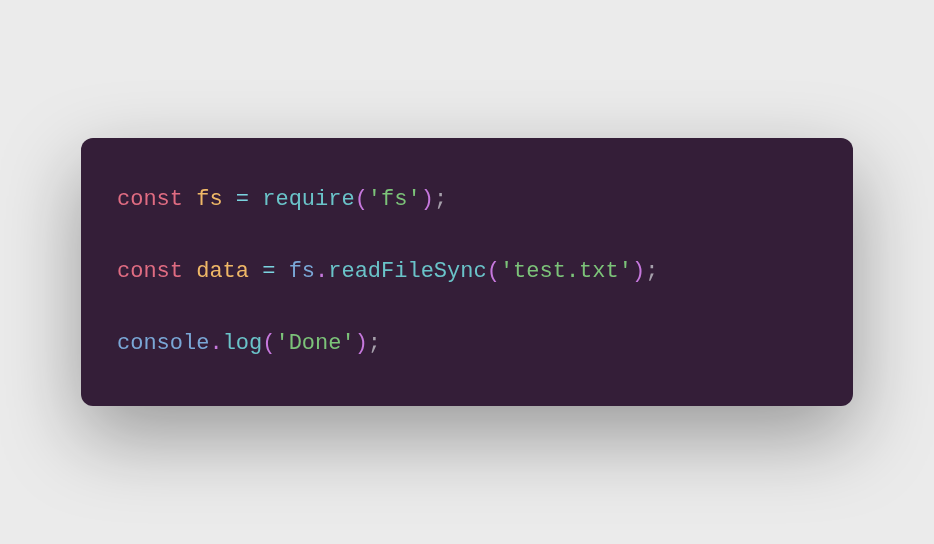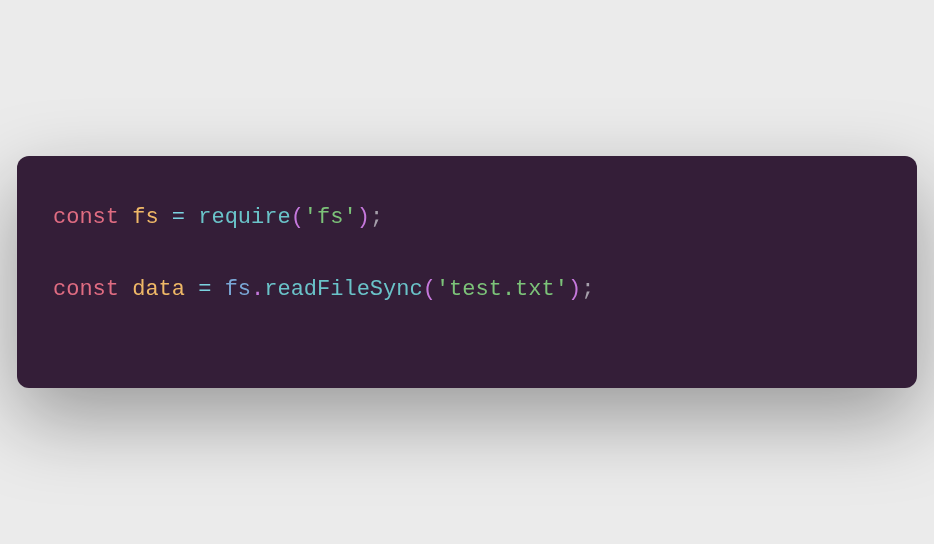--- a/index.html
+++ b/index.html
@@ -10,21 +10,21 @@
     body {
       width: 934px;
       height: 544px;
       background: #ebebeb;
       display: flex;
       align-items: center;
       justify-content: center;
       font-family: 'SF Mono', 'Monaco', 'Consolas', 'Courier New', monospace;
     }
     .code-container {
-      width: 900px;
+      width: 772px;
       background: #341e38;
       border-radius: 12px;
       padding: 44px 36px;
       box-shadow: 0 30px 80px rgba(0,0,0,0.35);
     }
     .code-line {
       font-size: 22px;
       line-height: 36px;
       white-space: pre;
       font-weight: 500;
@@ -40,13 +40,14 @@
     .tok-obj { color: #7aa7d6; }
   </style>
 </head>
 <body>
 
 <div class="code-container">
   <div class="code-line"><span class="tok-keyword">const</span><span> </span><span class="tok-var">fs</span><span> </span><span class="tok-op">=</span><span> </span><span class="tok-func">require</span><span class="tok-paren">(</span><span class="tok-string">'fs'</span><span class="tok-paren">)</span><span class="tok-punct">;</span></div>
   <div class="code-line">&nbsp;</div>
   <div class="code-line"><span class="tok-keyword">const</span><span> </span><span class="tok-var">data</span><span> </span><span class="tok-op">=</span><span> </span><span class="tok-obj">fs</span><span class="tok-dot">.</span><span class="tok-func">readFileSync</span><span class="tok-paren">(</span><span class="tok-string">'test.txt'</span><span class="tok-paren">)</span><span class="tok-punct">;</span></div>
   <div class="code-line">&nbsp;</div>
+  <div class="code-line"><span class="tok-obj">console</span><span class="tok-dot">.</span><span class="tok-func">log</span><span class="tok-paren">(</span><span class="tok-string">'Done'</span><span class="tok-paren">)</span><span class="tok-punct">;</span></div>
 </div>
 
 </body></html>

